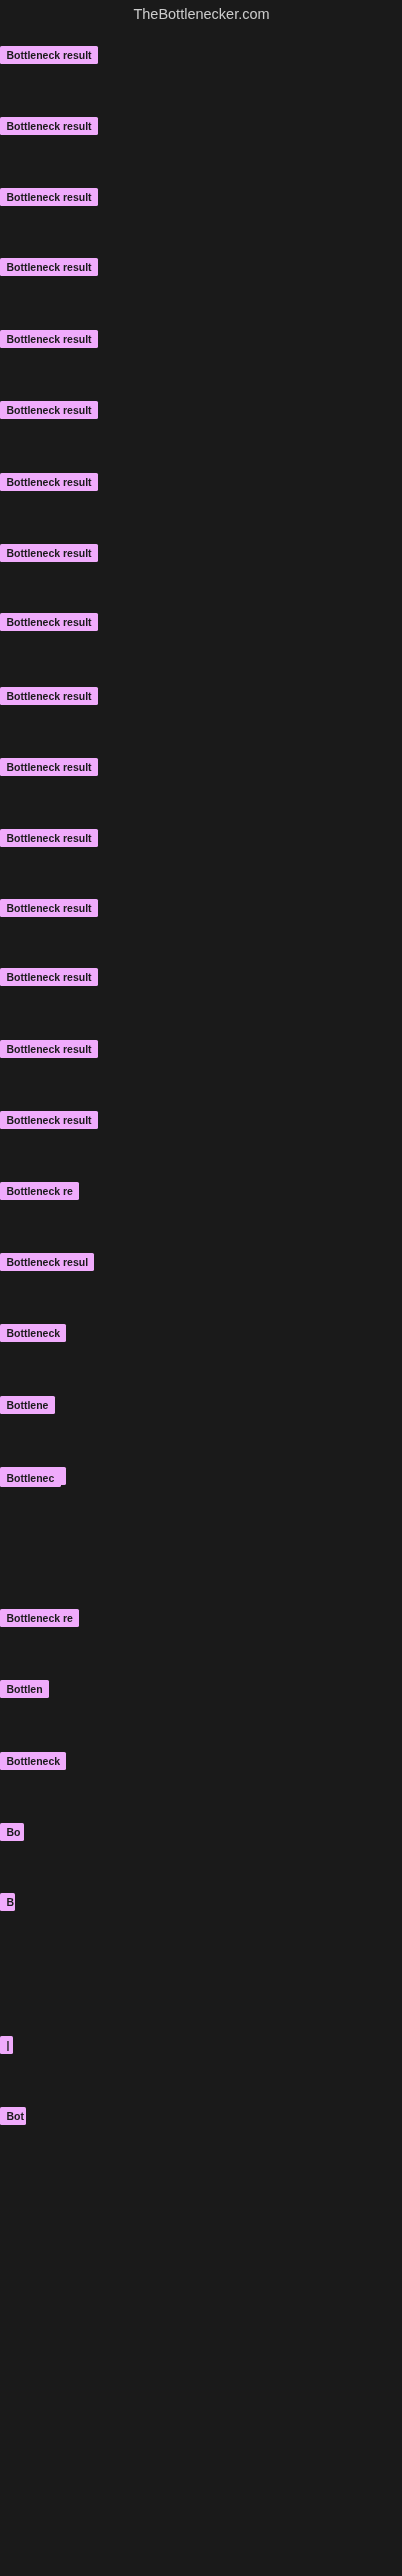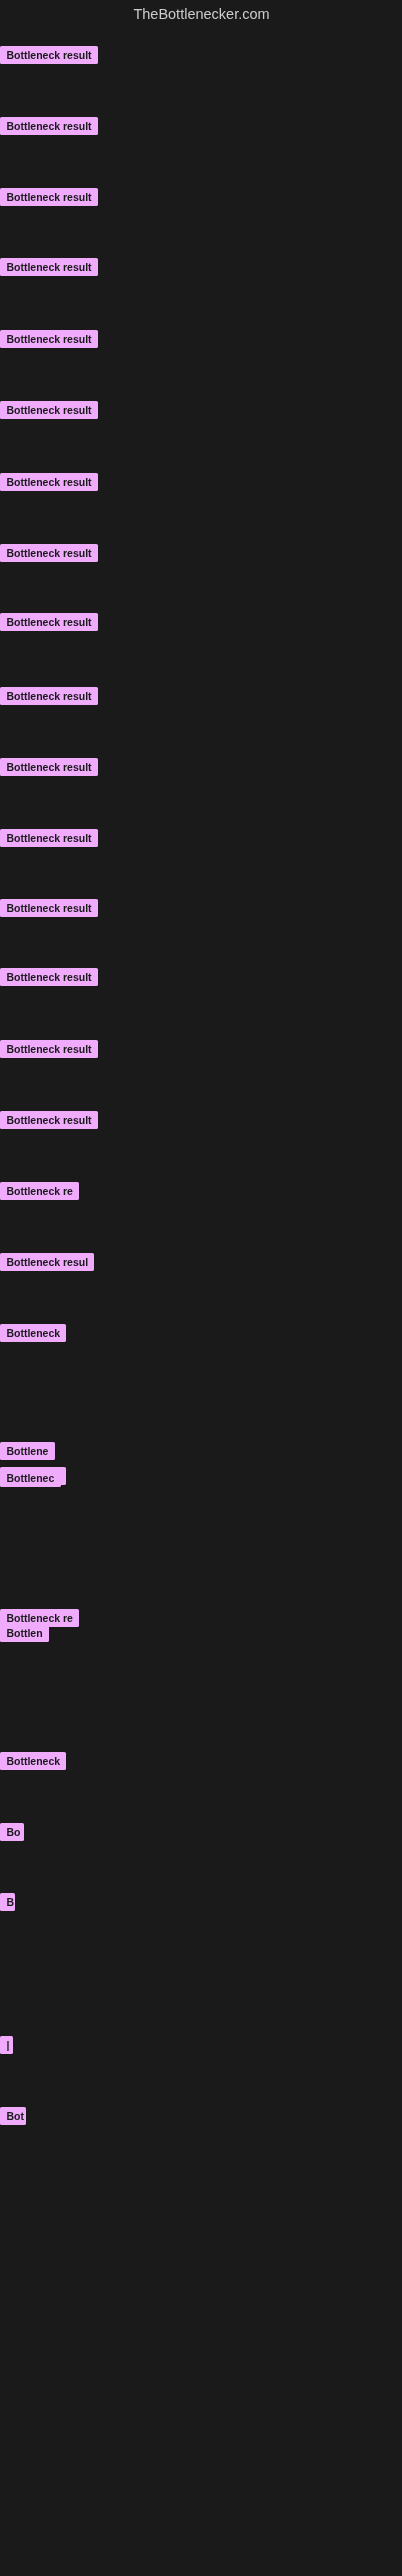--- a/index.html
+++ b/index.html
@@ -59,24 +59,24 @@
     <div class="bottleneck-item" style="top: 687px;"><span class="bottleneck-badge" style="max-width: 151px;">Bottleneck result</span></div>
     <div class="bottleneck-item" style="top: 758px;"><span class="bottleneck-badge" style="max-width: 151px;">Bottleneck result</span></div>
     <div class="bottleneck-item" style="top: 829px;"><span class="bottleneck-badge" style="max-width: 149px;">Bottleneck result</span></div>
     <div class="bottleneck-item" style="top: 899px;"><span class="bottleneck-badge" style="max-width: 143px;">Bottleneck result</span></div>
     <div class="bottleneck-item" style="top: 968px;"><span class="bottleneck-badge" style="max-width: 141px;">Bottleneck result</span></div>
     <div class="bottleneck-item" style="top: 1040px;"><span class="bottleneck-badge" style="max-width: 121px;">Bottleneck result</span></div>
     <div class="bottleneck-item" style="top: 1111px;"><span class="bottleneck-badge" style="max-width: 117px;">Bottleneck result</span></div>
     <div class="bottleneck-item" style="top: 1182px;"><span class="bottleneck-badge" style="max-width: 105px;">Bottleneck re</span></div>
     <div class="bottleneck-item" style="top: 1253px; text-decoration: underline;"><span class="bottleneck-badge" style="max-width: 103px;">Bottleneck resul</span></div>
     <div class="bottleneck-item" style="top: 1324px;"><span class="bottleneck-badge" style="max-width: 81px;">Bottleneck</span></div>
-    <div class="bottleneck-item" style="top: 1396px;"><span class="bottleneck-badge" style="max-width: 68px; margin-top: 46px;">Bottlene</span></div>
+    <div class="bottleneck-item" style="top: 1396px;"><span class="bottleneck-badge" style="max-width: 68px;">Bottlene</span></div>
     <div class="bottleneck-item" style="top: 1467px;"><span class="bottleneck-badge" style="max-width: 81px;">Bottleneck</span></div>
     <div class="bottleneck-item" style="top: 1469px;"><span class="bottleneck-badge" style="max-width: 74px;">Bottlenec</span></div>
     <div class="bottleneck-item" style="top: 1609px;"><span class="bottleneck-badge" style="max-width: 93px;">Bottleneck re</span></div>
-    <div class="bottleneck-item" style="top: 1624px; text-align: right;"><span class="bottleneck-badge" style="max-width: 63px;">Bottlen</span></div>
+    <div class="bottleneck-item" style="top: 1680px; text-align: right;"><span class="bottleneck-badge" style="max-width: 63px;">Bottlen</span></div>
     <div class="bottleneck-item" style="top: 1752px;"><span class="bottleneck-badge" style="max-width: 81px;">Bottleneck</span></div>
     <div class="bottleneck-item" style="top: 1823px;"><span class="bottleneck-badge" style="max-width: 24px;">Bo</span></div>
     <div class="bottleneck-item" style="top: 1893px;"><span class="bottleneck-badge" style="max-width: 14.5px;">B</span></div>
     <div class="bottleneck-item" style="top: 2036px;"><span class="bottleneck-badge" style="max-width: 6.4px;">|</span></div>
     <div class="bottleneck-item" style="top: 2107px;"><span class="bottleneck-badge" style="max-width: 26px;">Bot</span></div>
   </div>
 
 
 </body></html>

